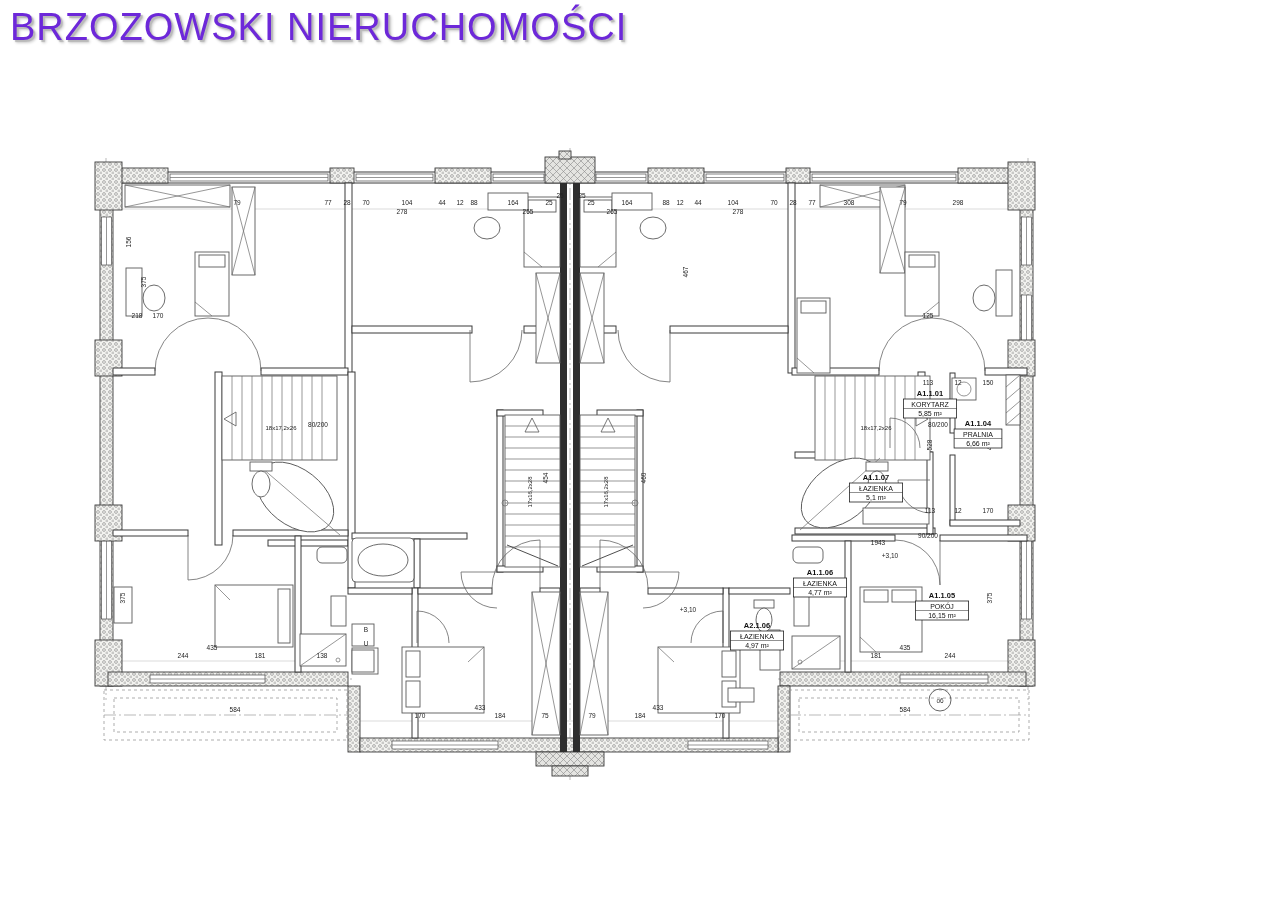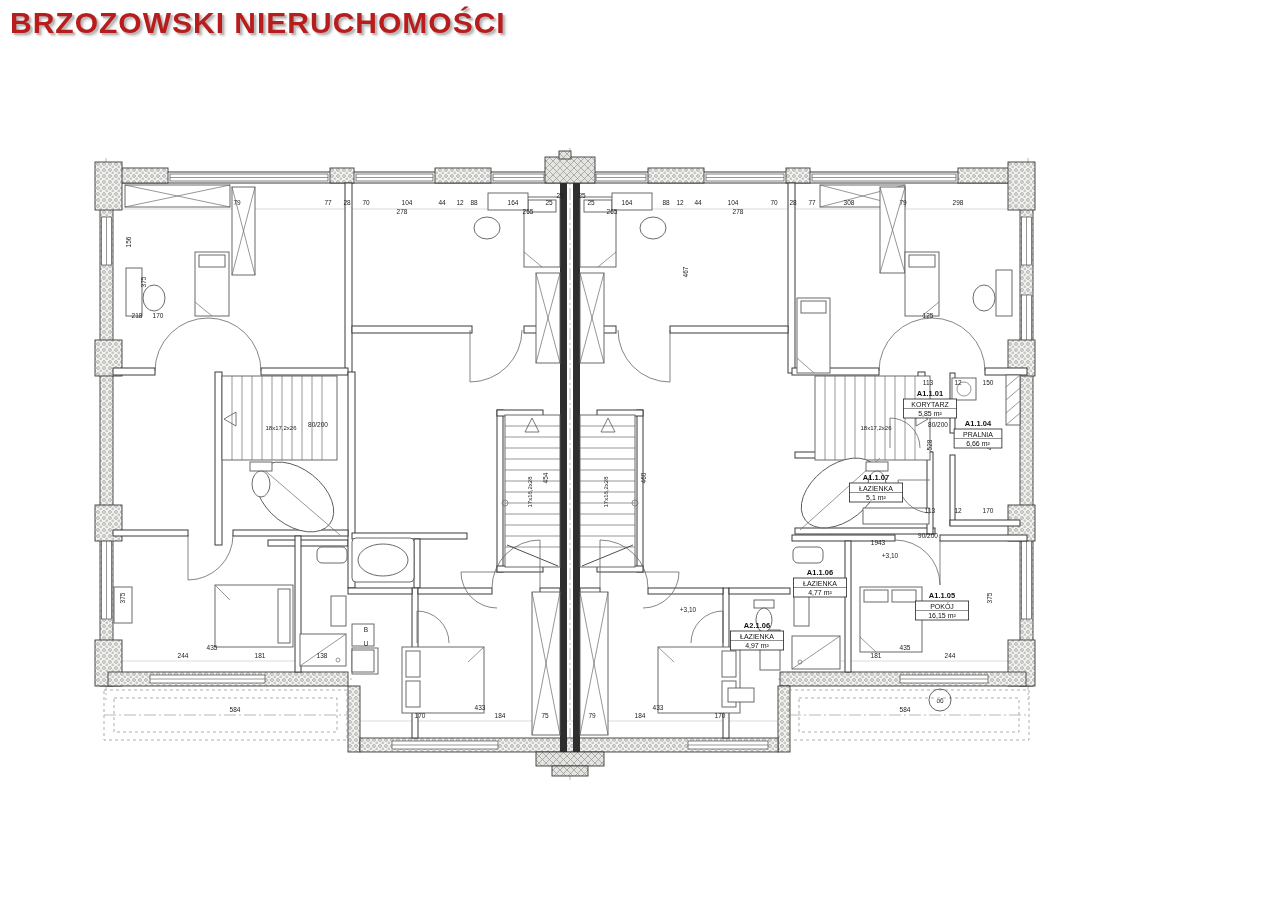--- a/index.html
+++ b/index.html
@@ -1,20 +1,20 @@
 <!DOCTYPE html>
 <html><head>
 <meta charset="utf-8">
 <style>
   html,body{margin:0;padding:0;background:#fff;}
   #stage{position:relative;width:1280px;height:905px;background:#fff;overflow:hidden;
          font-family:"Liberation Sans",sans-serif;}
   #plan-svg{position:absolute;left:0;top:0;}
-  #watermark{position:absolute;left:10px;top:6px;font-size:30px;font-weight:bold;
-             letter-spacing:1px;color:#b91c1c;
+  #watermark{position:absolute;left:10px;top:6px;font-size:38px;font-weight:normal;
+             letter-spacing:1px;color:#6d28d9;
              text-shadow:2px 2px 1px #b9b9b9, 3px 3px 3px #cfcfcf;
              user-select:none;white-space:nowrap;}
   .wall{fill:#ffffff;stroke:#3a3a3a;stroke-width:1;}
   .hatch{fill:url(#peb);stroke:#3a3a3a;stroke-width:0.9;}
   .brick{fill:url(#brk);stroke:#3a3a3a;stroke-width:0.9;}
   .ln{stroke:#3a3a3a;stroke-width:0.9;fill:none;}
   .thin{stroke:#6a6a6a;stroke-width:0.7;fill:none;}
   .furn{fill:#ffffff;stroke:#5a5a5a;stroke-width:0.9;}
   .door{stroke:#666;stroke-width:0.8;fill:none;}
   .axis{stroke:#9c9c9c;stroke-width:0.7;fill:none;stroke-dasharray:12 3 2 3;}

